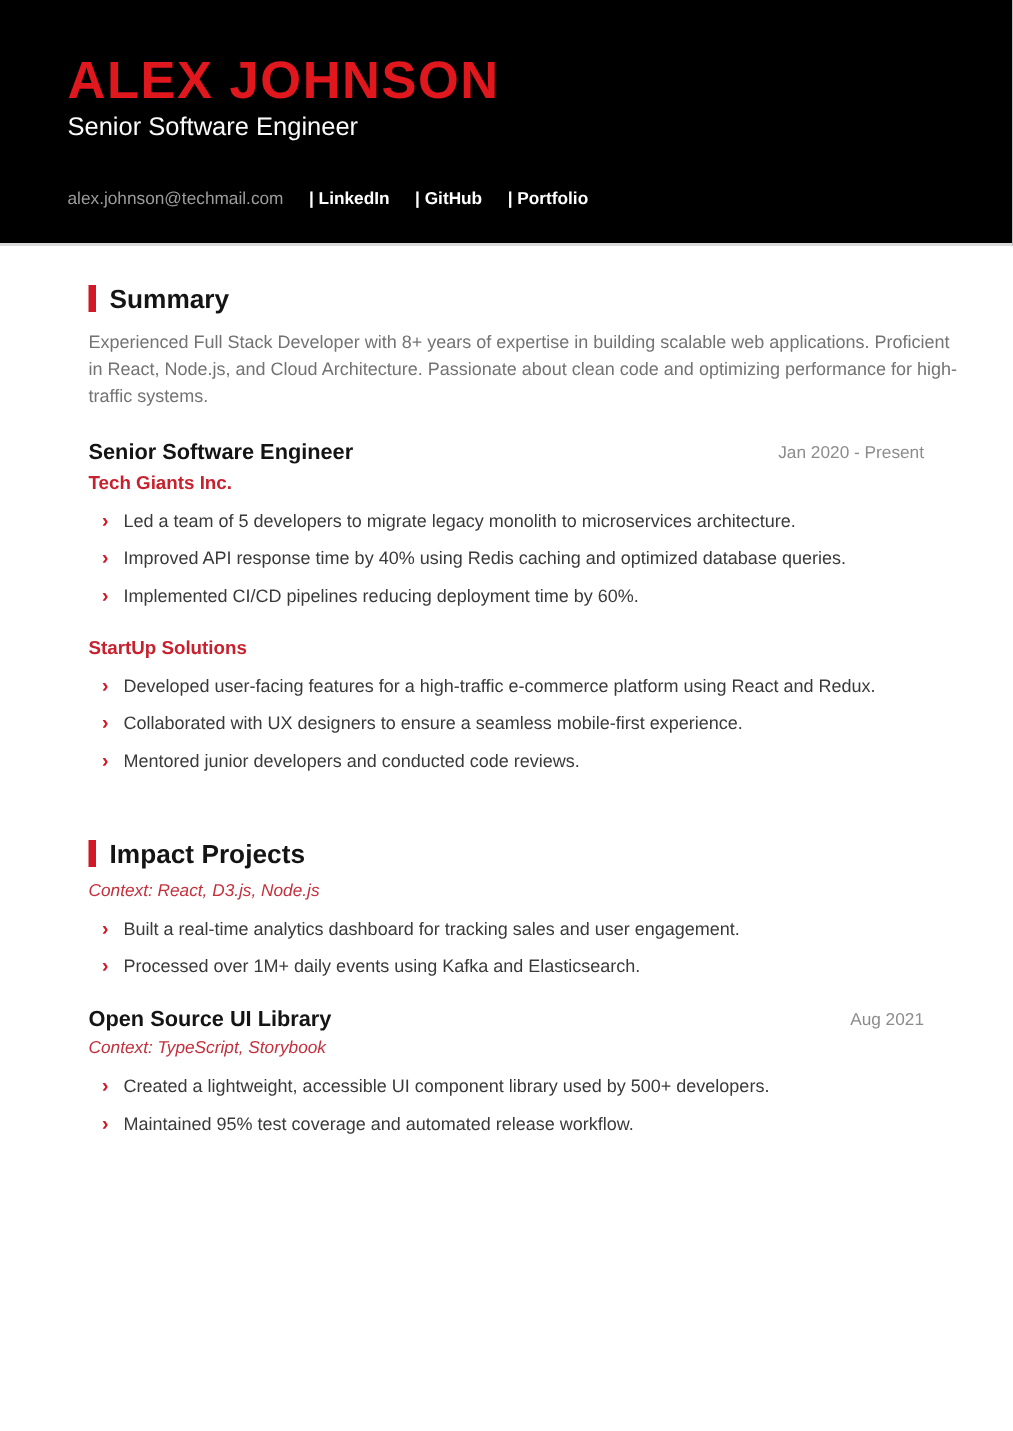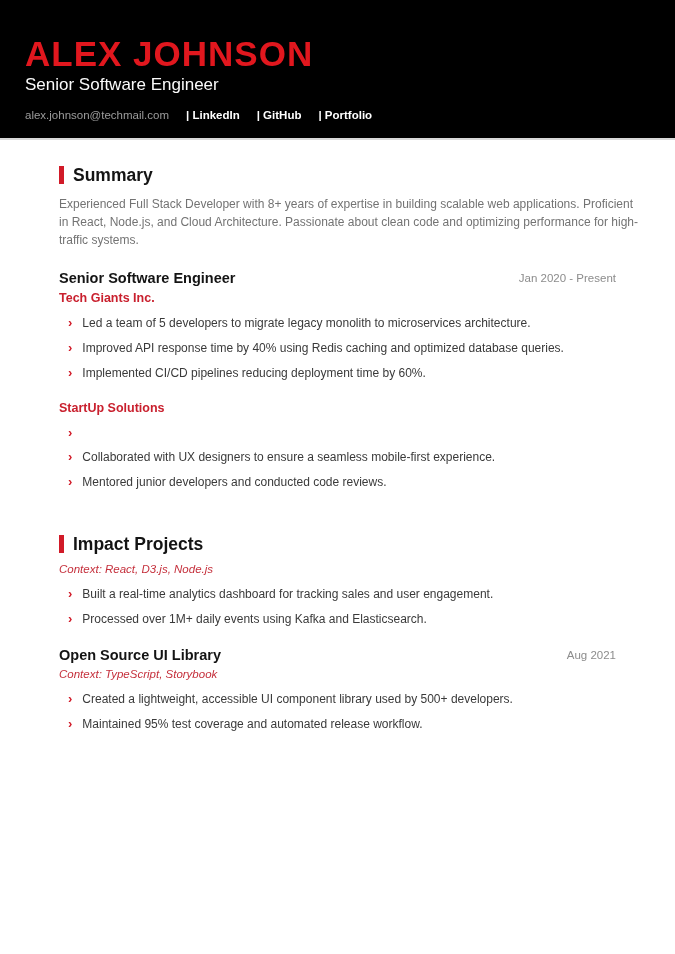--- a/index.html
+++ b/index.html
@@ -6,39 +6,39 @@
   html, body { width: 675px; height: 954px; }
   body {
     background: #ffffff;
     font-family: "Liberation Sans", sans-serif;
     overflow: hidden;
     position: relative;
   }
   
   .header {
     background: #000000;
-    height: 140px;
-    padding: 36px 45px 0 25px;
+    height: 164px;
+    padding: 36px 45px 0 45px;
     border-bottom: 2px solid #d9d9d9;
   }
   .name {
     color: #e1171e;
     font-size: 35px;
     font-weight: bold;
     letter-spacing: 1px;
     line-height: 1.02;
   }
   .subtitle {
     color: #fafafa;
     font-size: 17px;
     font-weight: 400;
     margin-top: 3px;
   }
   .contact {
-    margin-top: 14px;
+    margin-top: 32px;
     display: flex;
     align-items: flex-end;
     font-size: 11.5px;
   }
   .email { color: #9c9c9c; }
   .hlink {
     color: #ffffff;
     font-weight: bold;
     margin-left: 17px;
     text-decoration: none;
@@ -175,20 +175,21 @@
             <span>Implemented CI/CD pipelines reducing deployment time by 60%.</span>
           </li>
         </ul>
       </div>
 
       <div class="entry">
         <div class="company">StartUp Solutions</div>
         <ul class="bullets">
           <li>
             <span class="chev">›</span>
+            <span>Developed user-facing features for a high-traffic e-commerce platform using React and Redux.</span>
           </li>
           <li>
             <span class="chev">›</span>
             <span>Collaborated with UX designers to ensure a seamless mobile-first experience.</span>
           </li>
           <li>
             <span class="chev">›</span>
             <span>Mentored junior developers and conducted code reviews.</span>
           </li>
         </ul>

